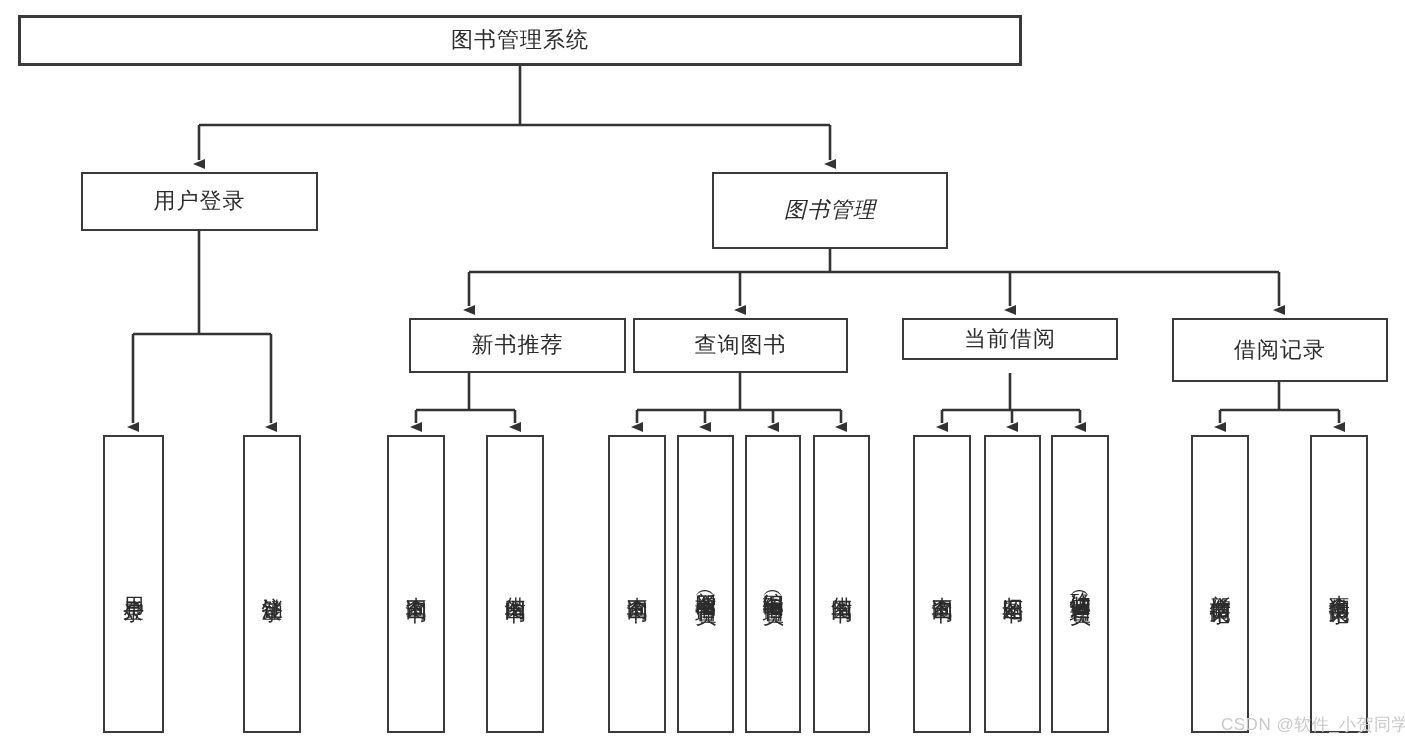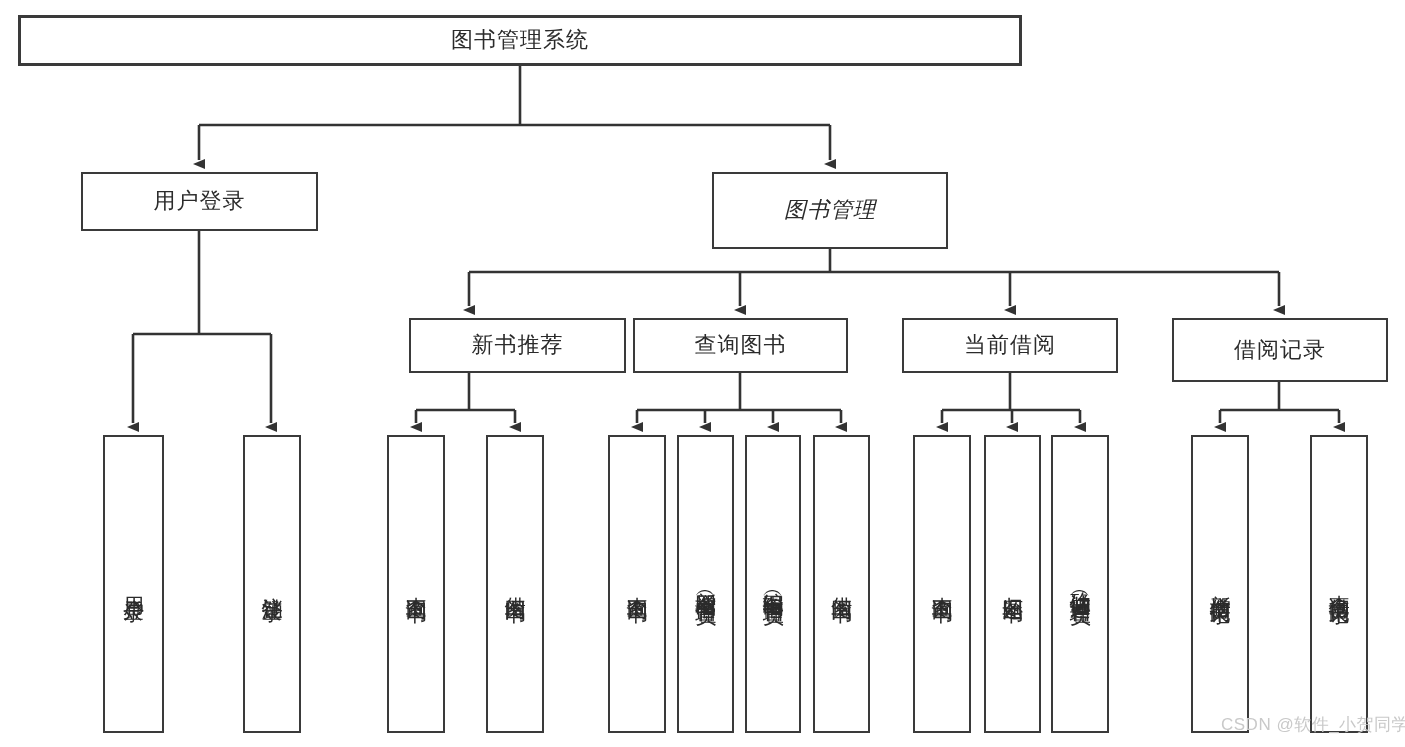--- a/index.html
+++ b/index.html
@@ -125,21 +125,21 @@
   <div class="node horiz" style="left:712px; top:172px; width:236px; height:77px;font-style:italic;">
     <span>图书管理</span>
   </div>
 
   <div class="node horiz" style="left:361px; top:318px; width:217px; height:55px;margin-left:48px;">
     <span>新书推荐</span>
   </div>
   <div class="node horiz" style="left:633px; top:318px; width:215px; height:55px;">
     <span>查询图书</span>
   </div>
-  <div class="node horiz" style="left:902px; top:318px; width:216px; height:55px;">
+  <div class="node horiz" style="left:902px; top:318px; width:216px; height:42px;">
     <span>当前借阅</span>
   </div>
   <div class="node horiz" style="left:1172px; top:318px; width:216px; height:64px;">
     <span>借阅记录</span>
   </div>
 
   <div class="node vert" style="left:103px; top:435px; width:61px; height:298px;">
     <span class="vlabel">用户登录</span>
   </div>
   <div class="node vert" style="left:243px; top:435px; width:58px; height:298px;">

